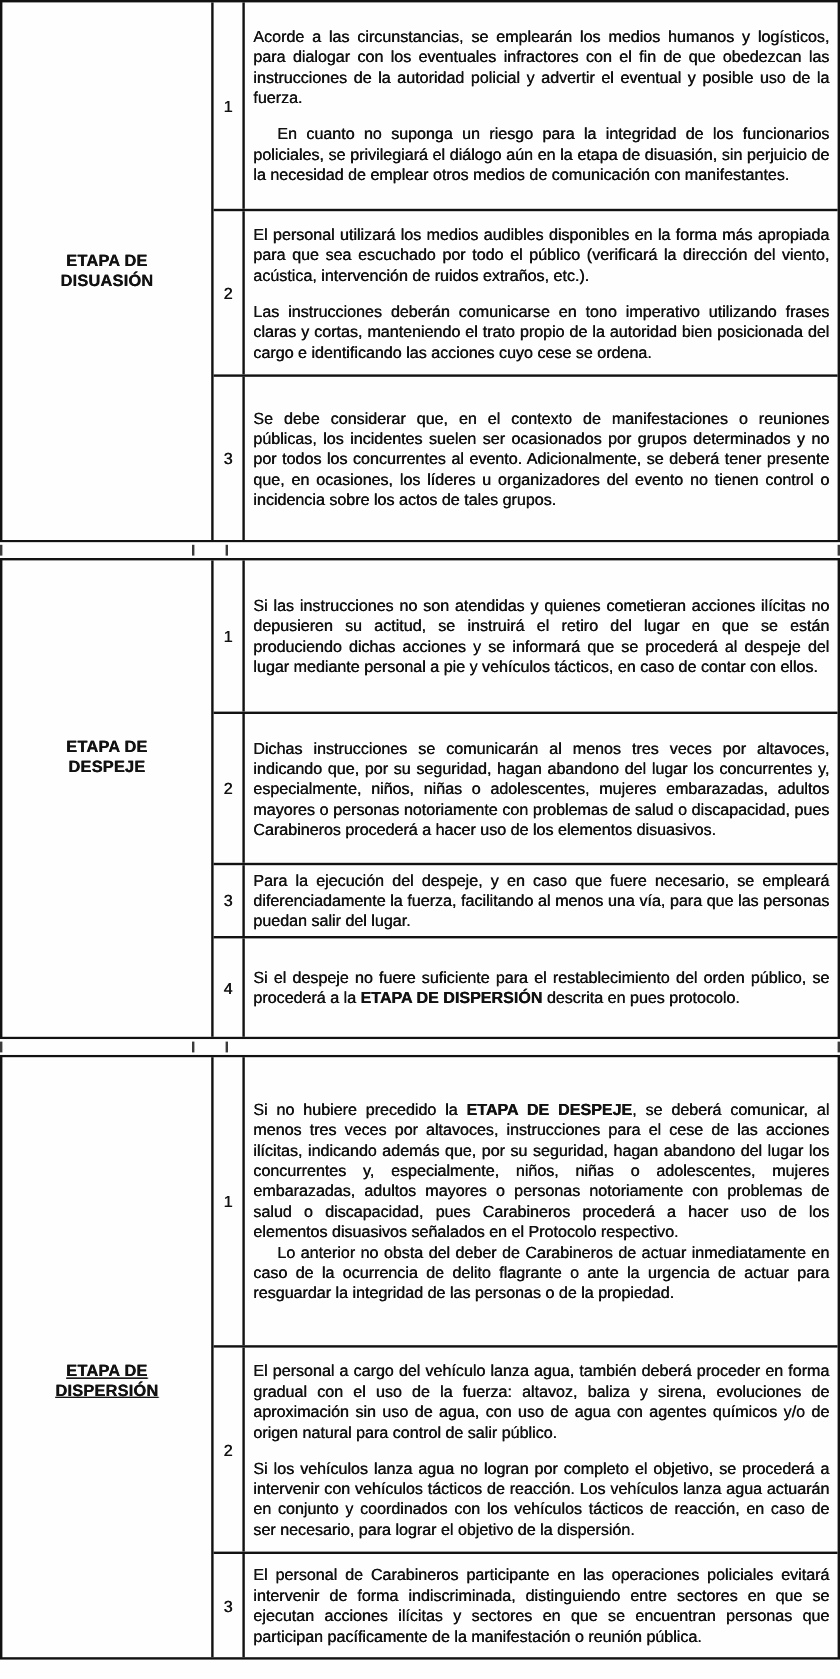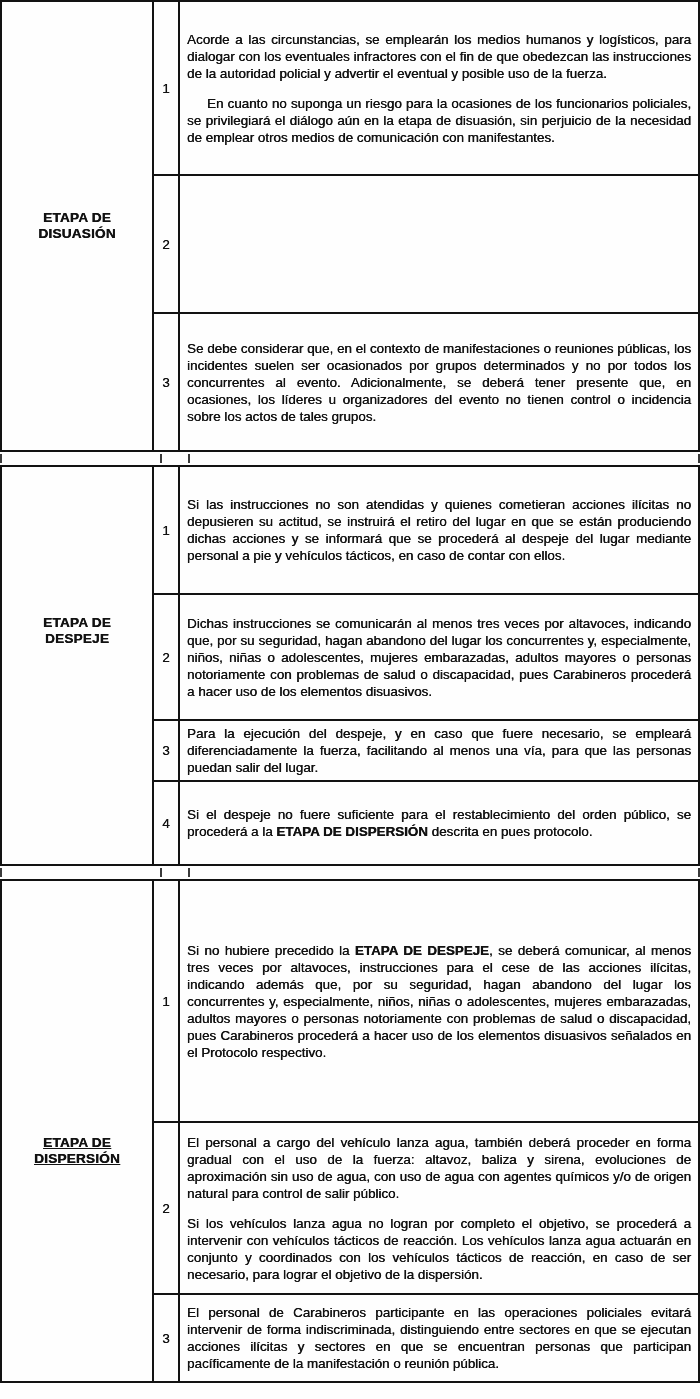--- a/index.html
+++ b/index.html
@@ -17,21 +17,21 @@
   }
   .table { width: 700px; }
   .group { display: flex; border: 2px solid #121212; background: #fefefe; }
   .group-gap { height: 13px; position: relative; background: #fefefe; }
   .stub { position: absolute; top: 2px; bottom: 2px; width: 2px; background: #3a3a3a; }
   .stub-left { left: 0; }
   .stub-stage { left: 160px; }
   .stub-num { left: 188px; }
   .stub-right { right: 0; }
   .stage-cell {
-    width: 152px; flex: none;
+    width: 176px; flex: none;
     border-right: 2px solid #121212;
     display: flex; align-items: center; justify-content: center;
     text-align: center;
   }
   .g1 .stage-cell { padding-bottom: 70px; }
   .g2 .stage-cell { padding-top: 40px; }
   .stage-label {
     font-weight: bold;
     font-size: 13.6px;
     line-height: 16px;
@@ -77,26 +77,28 @@
 <div class="table" id="protocol-table">
     <div class="group g0">
       <div class="stage-cell">
         <div class="stage-label">ETAPA DE DISUASIÓN</div>
       </div>
       <div class="rows">
         <div class="row r0">
           <div class="num-cell">1</div>
           <div class="text-cell">
             <p class="para"><span>Acorde a las circunstancias, se emplearán los medios humanos y logísticos, para dialogar con los eventuales infractores con el fin de que obedezcan las instrucciones de la autoridad policial y advertir el eventual y posible uso de la fuerza.</span></p>
-            <p class="para indent"><span>En cuanto no suponga un riesgo para la ocasiones de los funcionarios policiales, se privilegiará el diálogo aún en la etapa de disuasión, sin perjuicio de la necesidad de emplear otros medios de comunicación con manifestantes.</span></p>
+            <p class="para indent"><span>En cuanto no suponga un riesgo para la integridad de los funcionarios policiales, se privilegiará el diálogo aún en la etapa de disuasión, sin perjuicio de la necesidad de emplear otros medios de comunicación con manifestantes.</span></p>
           </div>
         </div>
         <div class="row r1">
           <div class="num-cell">2</div>
           <div class="text-cell">
+            <p class="para"><span>El personal utilizará los medios audibles disponibles en la forma más apropiada para que sea escuchado por todo el público (verificará la dirección del viento, acústica, intervención de ruidos extraños, etc.).</span></p>
+            <p class="para"><span>Las instrucciones deberán comunicarse en tono imperativo utilizando frases claras y cortas, manteniendo el trato propio de la autoridad bien posicionada del cargo e identificando las acciones cuyo cese se ordena.</span></p>
           </div>
         </div>
         <div class="row r2">
           <div class="num-cell">3</div>
           <div class="text-cell">
             <p class="para"><span>Se debe considerar que, en el contexto de manifestaciones o reuniones públicas, los incidentes suelen ser ocasionados por grupos determinados y no por todos los concurrentes al evento. Adicionalmente, se deberá tener presente que, en ocasiones, los líderes u organizadores del evento no tienen control o incidencia sobre los actos de tales grupos.</span></p>
           </div>
         </div>
       </div>
     </div>
@@ -145,20 +147,21 @@
     </div>
     <div class="group g2">
       <div class="stage-cell">
         <div class="stage-label underlined">ETAPA DE DISPERSIÓN</div>
       </div>
       <div class="rows">
         <div class="row r0">
           <div class="num-cell">1</div>
           <div class="text-cell">
             <p class="para"><span>Si no hubiere precedido la </span><span class="b">ETAPA DE DESPEJE</span><span>, se deberá comunicar, al menos tres veces por altavoces, instrucciones para el cese de las acciones ilícitas, indicando además que, por su seguridad, hagan abandono del lugar los concurrentes y, especialmente, niños, niñas o adolescentes, mujeres embarazadas, adultos mayores o personas notoriamente con problemas de salud o discapacidad, pues Carabineros procederá a hacer uso de los elementos disuasivos señalados en el Protocolo respectivo.</span></p>
+            <p class="para indent flush"><span>Lo anterior no obsta del deber de Carabineros de actuar inmediatamente en caso de la ocurrencia de delito flagrante o ante la urgencia de actuar para resguardar la integridad de las personas o de la propiedad.</span></p>
           </div>
         </div>
         <div class="row r1">
           <div class="num-cell">2</div>
           <div class="text-cell">
             <p class="para"><span>El personal a cargo del vehículo lanza agua, también deberá proceder en forma gradual con el uso de la fuerza: altavoz, baliza y sirena, evoluciones de aproximación sin uso de agua, con uso de agua con agentes químicos y/o de origen natural para control de salir público.</span></p>
             <p class="para"><span>Si los vehículos lanza agua no logran por completo el objetivo, se procederá a intervenir con vehículos tácticos de reacción. Los vehículos lanza agua actuarán en conjunto y coordinados con los vehículos tácticos de reacción, en caso de ser necesario, para lograr el objetivo de la dispersión.</span></p>
           </div>
         </div>
         <div class="row r2">

